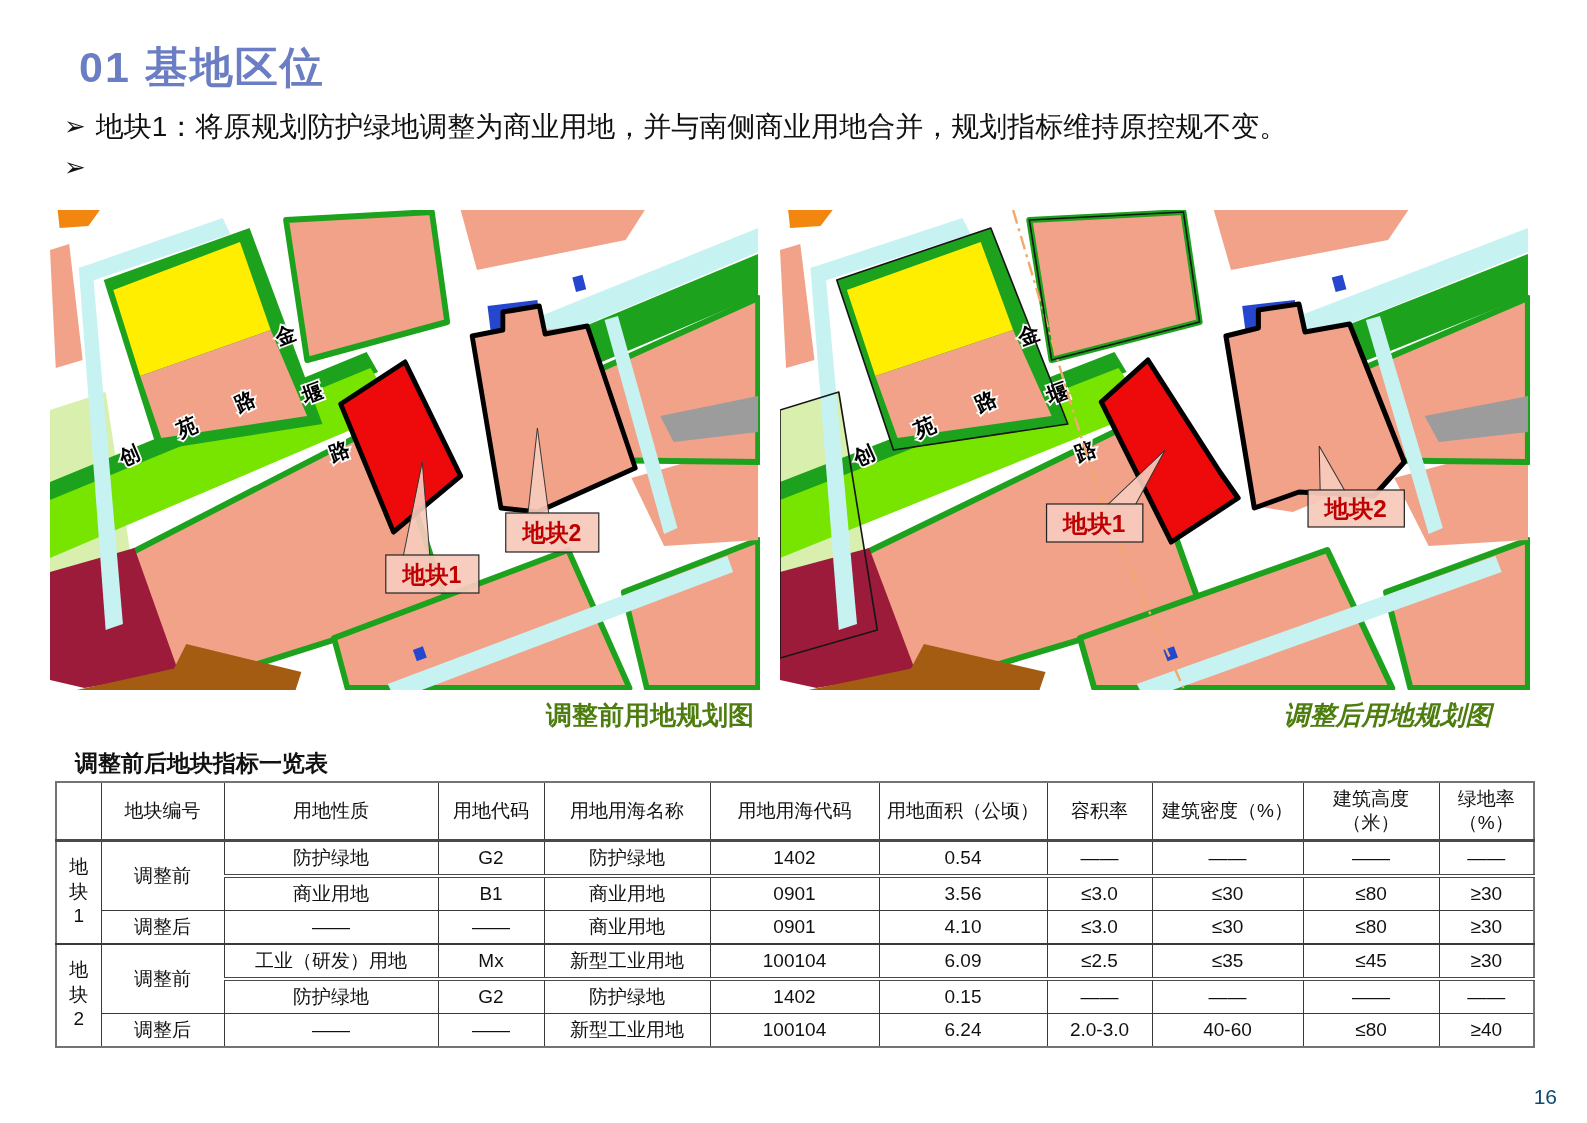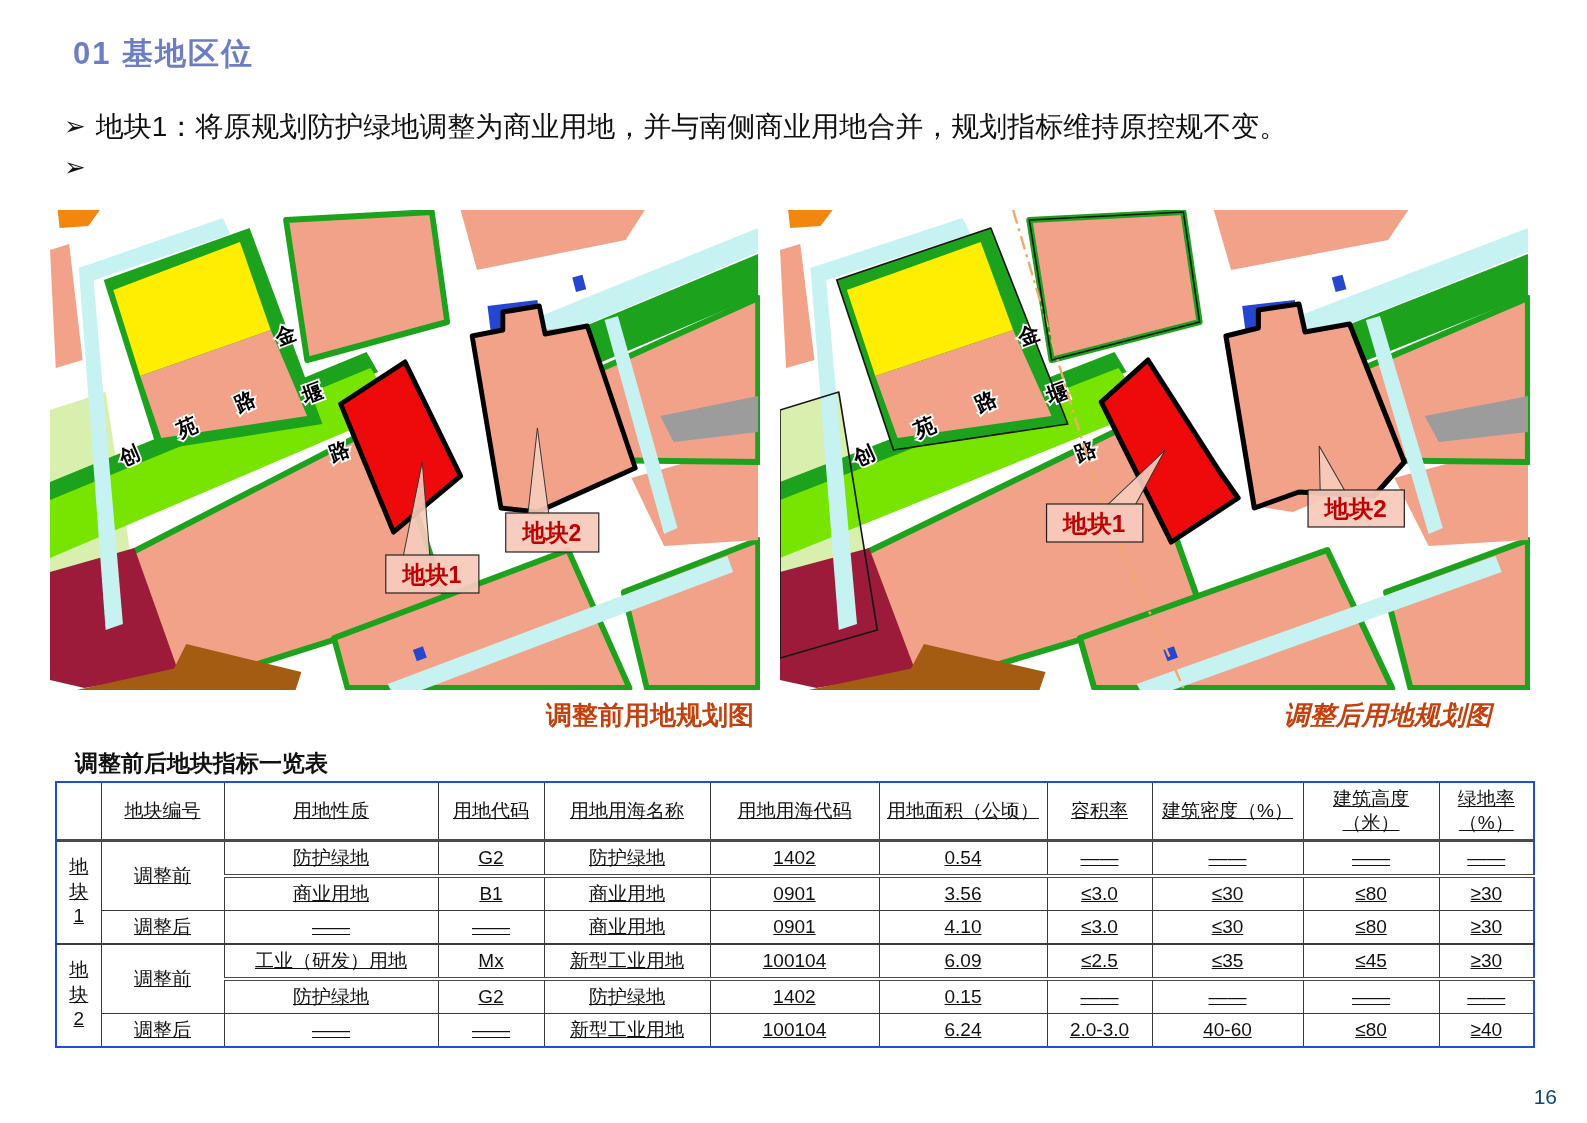--- a/index.html
+++ b/index.html
@@ -2,32 +2,32 @@
 <html style="--title_blue: #6b7ec3; --salmon: #f1a289; --yellow: #ffee00; --green: #1ca21c; --lgreen: #77e500; --pgreen: #d8efae; --cyan: #c7f2f2; --blue: #2547d0; --maroon: #9c1a3a; --brown: #a35c12; --gray: #9c9c9c; --orange: #f2860f; --red: #ee0a0a; --label_red: #c00000; --label_bg: #f7cabc; --dash_orange: #f2a96e;"><head>
 <meta charset="utf-8">
 <style>
   html,body{margin:0;padding:0;background:#e8e8e8;}
   *{box-sizing:border-box;}
   .page{
     position:relative;width:1587px;height:1123px;background:#ffffff;overflow:hidden;
     font-family:"Liberation Sans","DejaVu Sans",sans-serif;color:#111;
   }
   .page-title{
-    position:absolute;top:22px;left:62px;font-size:31px;font-weight:700;
-    letter-spacing:2px;color:var(--title_blue);margin:11px;
+    position:absolute;top:22px;left:62px;font-size:43px;font-weight:700;
+    letter-spacing:2px;color:var(--title_blue);margin:17px;
   }
   .bullets{position:absolute;top:106px;left:64px;width:1470px;list-style:none;margin:0;padding:0;}
   .bullets li{font-size:28px;line-height:41px;font-weight:500;display:flex;align-items:flex-start;}
   .bullets .arrow{font-size:26px;margin-right:10px;line-height:41px;}
   .maps{position:absolute;top:210px;left:50px;display:flex;gap:20px;}
   figure{margin:0;position:relative;}
   figure svg{display:block;background:#fff;}
   .map-caption{
     position:absolute;top:488px;transform:translateX(-50%);
-    font-size:26px;font-weight:700;white-space:nowrap;color:#c2410c;
+    font-size:26px;font-weight:700;white-space:nowrap;color:#4d7c0f;
   }
   .cap-before{left:84.5%;}
   .cap-after{left:81%;font-style:italic;}
   
   .salmon{fill:var(--salmon);} .gs{stroke:var(--green);stroke-width:6;stroke-linejoin:round;}
   .yellow{fill:var(--yellow);} .green{fill:var(--green);} .lgreen{fill:var(--lgreen);}
   .pgreen{fill:var(--pgreen);} .cyan{fill:var(--cyan);} .blue{fill:var(--blue);}
   .maroon{fill:var(--maroon);} .brown{fill:var(--brown);} .grayb{fill:var(--gray);}
   .orangeb{fill:var(--orange);}
   .plot-red{fill:var(--red);stroke:#000;stroke-width:5;stroke-linejoin:round;}
@@ -40,22 +40,21 @@
   .leader{fill:var(--label_bg);fill-opacity:.92;stroke:#333;stroke-width:1;}
   .plot-label-box{fill:var(--label_bg);fill-opacity:.95;stroke:#222;stroke-width:1.2;}
   .plot-label-text{
     font-size:24px;font-weight:700;fill:var(--label_red);text-anchor:middle;
     font-family:"Liberation Sans","DejaVu Sans",sans-serif;
   }
   .dash-center{fill:none;stroke:var(--dash_orange);stroke-width:2.4;stroke-dasharray:14 5 3 5;}
   .tbl-title{position:absolute;top:733px;left:60px;font-size:23px;font-weight:700;margin:15px;}
   table.spec{
     position:absolute;top:781px;left:55px;width:1478px;border-collapse:collapse;table-layout:fixed;
-    border:2px solid #1d4ed8;
-    text-decoration:underline;
+    border:2px solid #737373;
   }
   table.spec th,table.spec td{
     border:1px solid #3a3a3a;text-align:center;vertical-align:middle;
     font-size:19px;font-weight:400;padding:3px 2px;background:#fff;
   }
   table.spec thead th{height:58px;border-bottom:3px solid #4a4a4a;line-height:1.25;}
   table.spec tbody td{height:33px;}
   tr.r-dbl > td:not([rowspan]){border-bottom:4px double #4a4a4a;}
   tr.r-grp > td{border-top:2px solid #3a3a3a;}
   td.vlab span{display:block;width:1.15em;margin:0 auto;word-break:break-all;line-height:1.3;}

